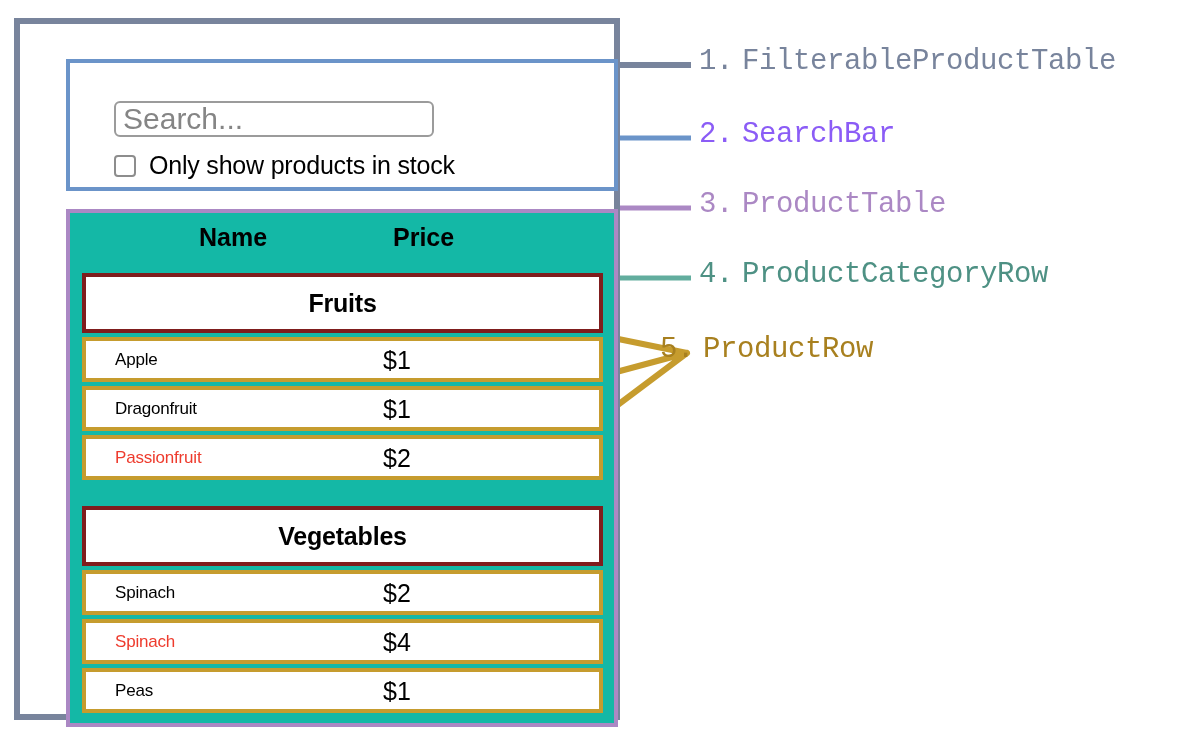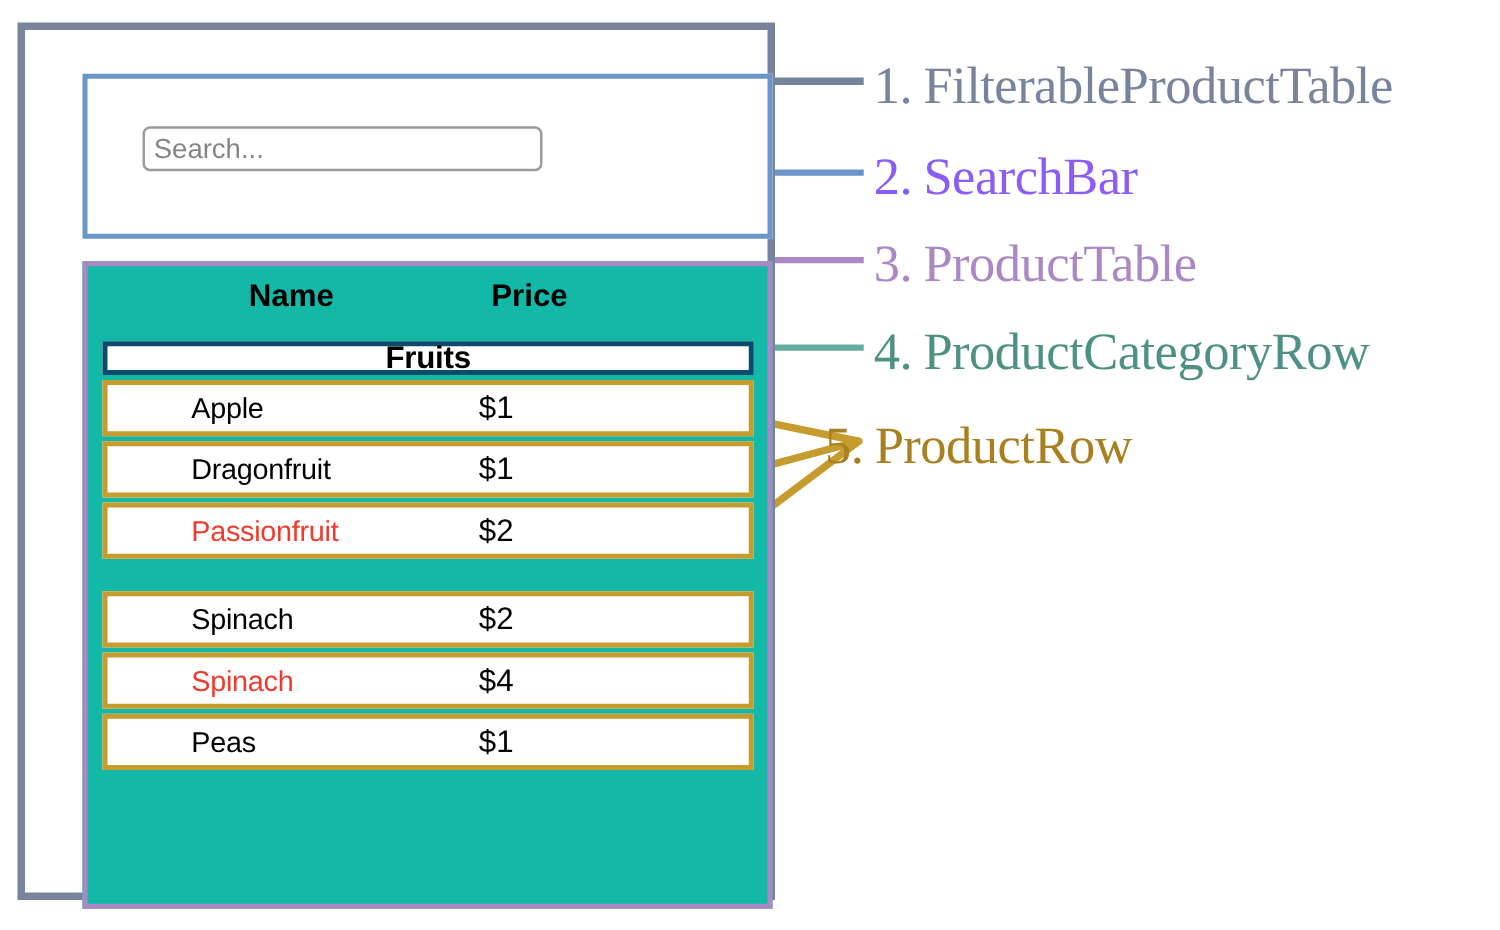--- a/index.html
+++ b/index.html
@@ -57,21 +57,21 @@
     position: absolute;
     left: 44px;
     top: 38px;
     width: 320px;
     height: 33px;
     border: 2px solid #9b9b9b;
     border-radius: 6px;
     box-sizing: border-box;
     background: #ffffff;
     font-family: "Liberation Sans", sans-serif;
-    font-size: 22px;
+    font-size: 30px;
     color: #808080;
     padding: 16px 7px;
     outline: none;
     line-height: 29px;
   }
   .search-input::placeholder { color: #858585; opacity: 1; }
 
   .checkbox-row {
     position: absolute;
     left: 44px;
@@ -127,22 +127,22 @@
   .th.price { left: 323px; }
 
   .rows {
     position: absolute;
     left: 12px;
     top: 60px;
     width: 521px;
   }
 
   .category-row {
-    height: 27px;
-    border: 4px solid #0c4a6e;
+    height: 60px;
+    border: 4px solid #7f1d1d;
     box-sizing: border-box;
     background: #ffffff;
     display: flex;
     align-items: center;
     justify-content: center;
     margin-bottom: 4px;
     position: relative;
   }
   .category-row .cat-label {
     font-size: 25px;
@@ -157,42 +157,41 @@
     box-sizing: border-box;
     background: #ffffff;
     position: relative;
     margin-bottom: 4px;
   }
   .product-row .pname {
     position: absolute;
     left: 29px;
     top: 50%;
     transform: translateY(-50%);
-    font-size: 23px;
+    font-size: 17px;
     color: #000000;
     letter-spacing: -0.2px;
-    margin-left: 38px;
   }
   .product-row .pprice {
     position: absolute;
     left: 297px;
     top: 50%;
     transform: translateY(-50%);
     font-size: 25px;
     color: #000000;
   }
   .product-row.out-of-stock .pname { color: #ee3b2d; }
 
   .group-gap { height: 22px; }
 
   
   .legend-label {
     position: absolute;
-    font-family: Liberation Serif, serif;
-    font-size: 42px;
+    font-family: Liberation Mono, monospace;
+    font-size: 29px;
     white-space: nowrap;
     letter-spacing: -0.4px;
   }
   .legend-num { margin-right: 9px; }
 </style>
 </head>
 <body>
 
 <div id="stage">
 
@@ -206,20 +205,24 @@
 
     <line x1="579" y1="278" x2="691" y2="278" stroke="#62ad9e" stroke-width="5"></line>
 
     <path d="M 579 331 L 687 353 M 579 382 L 687 353 M 579 434 L 687 353" stroke="#c69c2e" stroke-width="6" fill="none" stroke-linejoin="round" stroke-linecap="round"></path>
   </svg>
 
   <div class="fpt-frame">
 
     <div class="searchbar">
       <input class="search-input" type="text" value="" placeholder="Search..." style="">
+      <label class="checkbox-row">
+        <span class="checkbox-box"></span>
+        <span class="checkbox-label">Only show products in stock</span>
+      </label>
     </div>
 
     <div class="producttable">
       <div class="table-head">
         <span class="th name">Name</span>
         <span class="th price">Price</span>
       </div>
 
       <div class="rows">
 
@@ -234,20 +237,23 @@
           <span class="pname">Dragonfruit</span>
           <span class="pprice">$1</span>
         </div>
         <div class="product-row out-of-stock">
           <span class="pname">Passionfruit</span>
           <span class="pprice">$2</span>
         </div>
 
         <div class="group-gap"></div>
 
+        <div class="category-row">
+          <span class="cat-label">Vegetables</span>
+        </div>
         <div class="product-row">
           <span class="pname">Spinach</span>
           <span class="pprice">$2</span>
         </div>
         <div class="product-row out-of-stock">
           <span class="pname">Spinach</span>
           <span class="pprice">$4</span>
         </div>
         <div class="product-row">
           <span class="pname">Peas</span>

